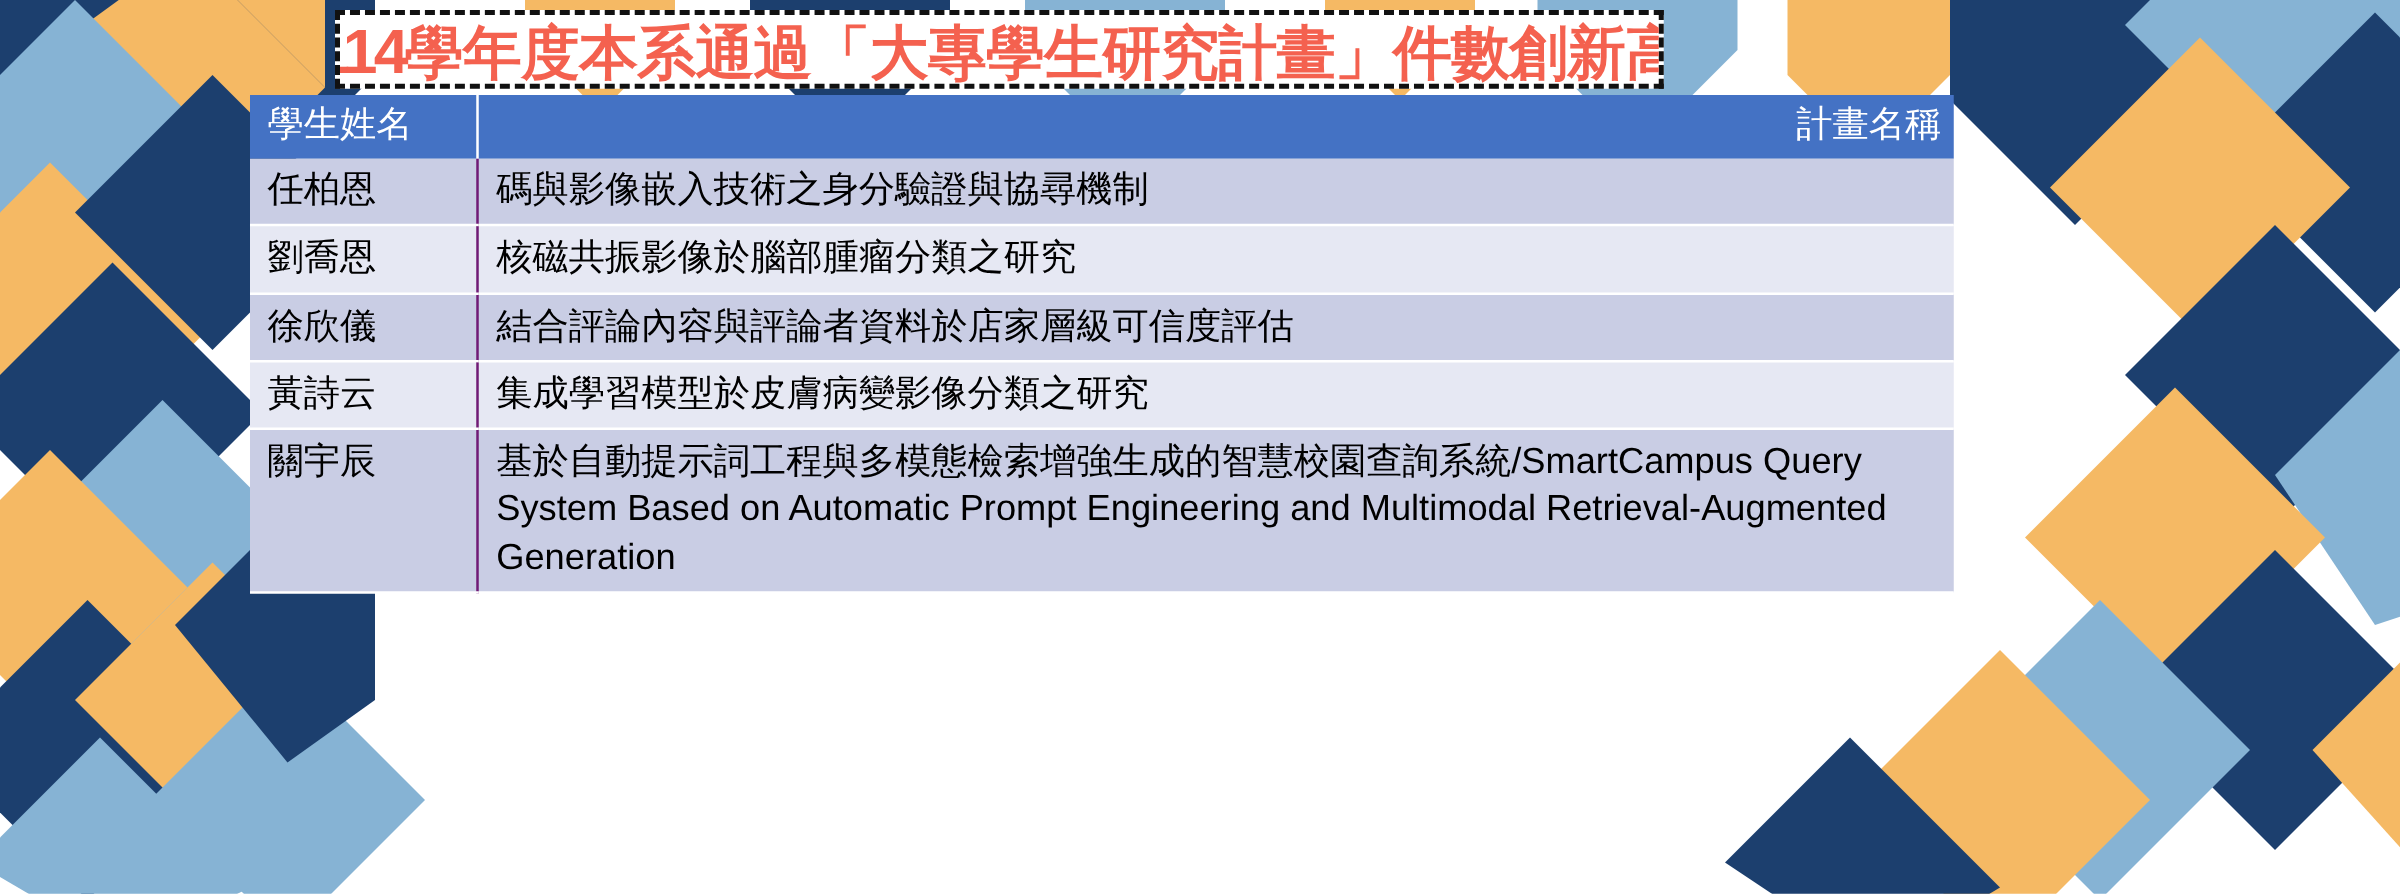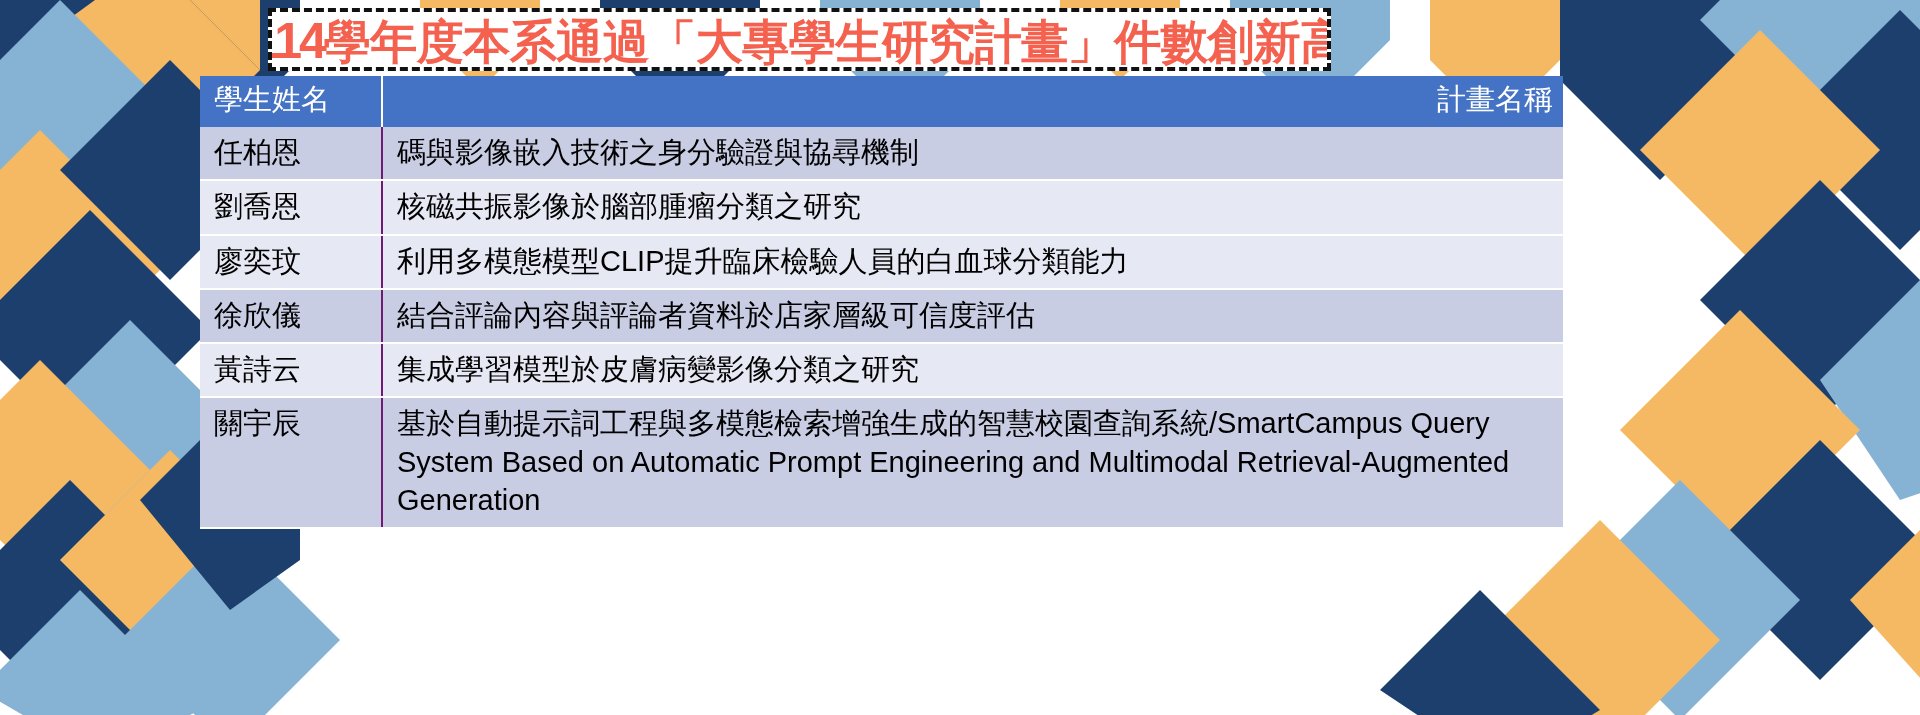--- a/index.html
+++ b/index.html
@@ -168,24 +168,20 @@
     </thead>
     <tbody id="tbody">
       <tr class="odd">
         <td class="name-cell">任柏恩</td>
         <td class="title-cell">碼與影像嵌入技術之身分驗證與協尋機制</td>
       </tr>
       <tr class="even">
         <td class="name-cell">劉喬恩</td>
         <td class="title-cell">核磁共振影像於腦部腫瘤分類之研究</td>
       </tr>
-      <tr class="even">
-        <td class="name-cell">廖奕玟</td>
-        <td class="title-cell">利用多模態模型CLIP提升臨床檢驗人員的白血球分類能力</td>
-      </tr>
       <tr class="odd">
         <td class="name-cell">徐欣儀</td>
         <td class="title-cell">結合評論內容與評論者資料於店家層級可信度評估</td>
       </tr>
       <tr class="even">
         <td class="name-cell">黃詩云</td>
         <td class="title-cell">集成學習模型於皮膚病變影像分類之研究</td>
       </tr>
       <tr class="odd">
         <td class="name-cell" style="vertical-align:top;">關宇辰</td>

